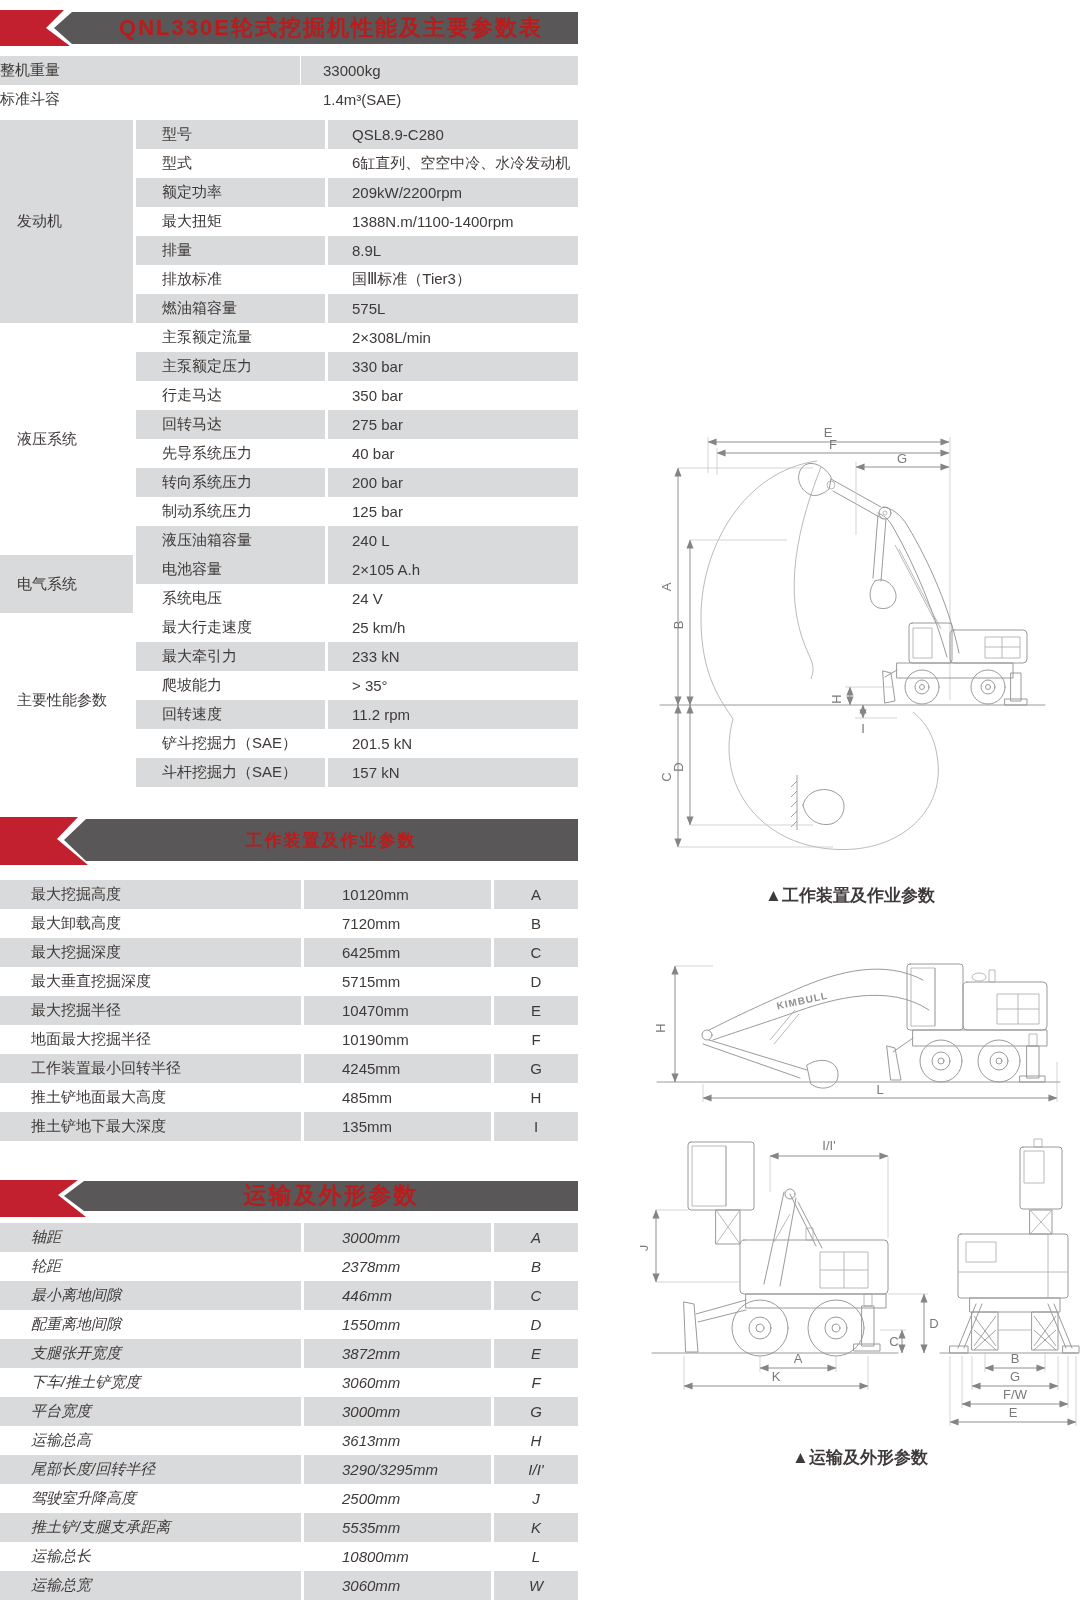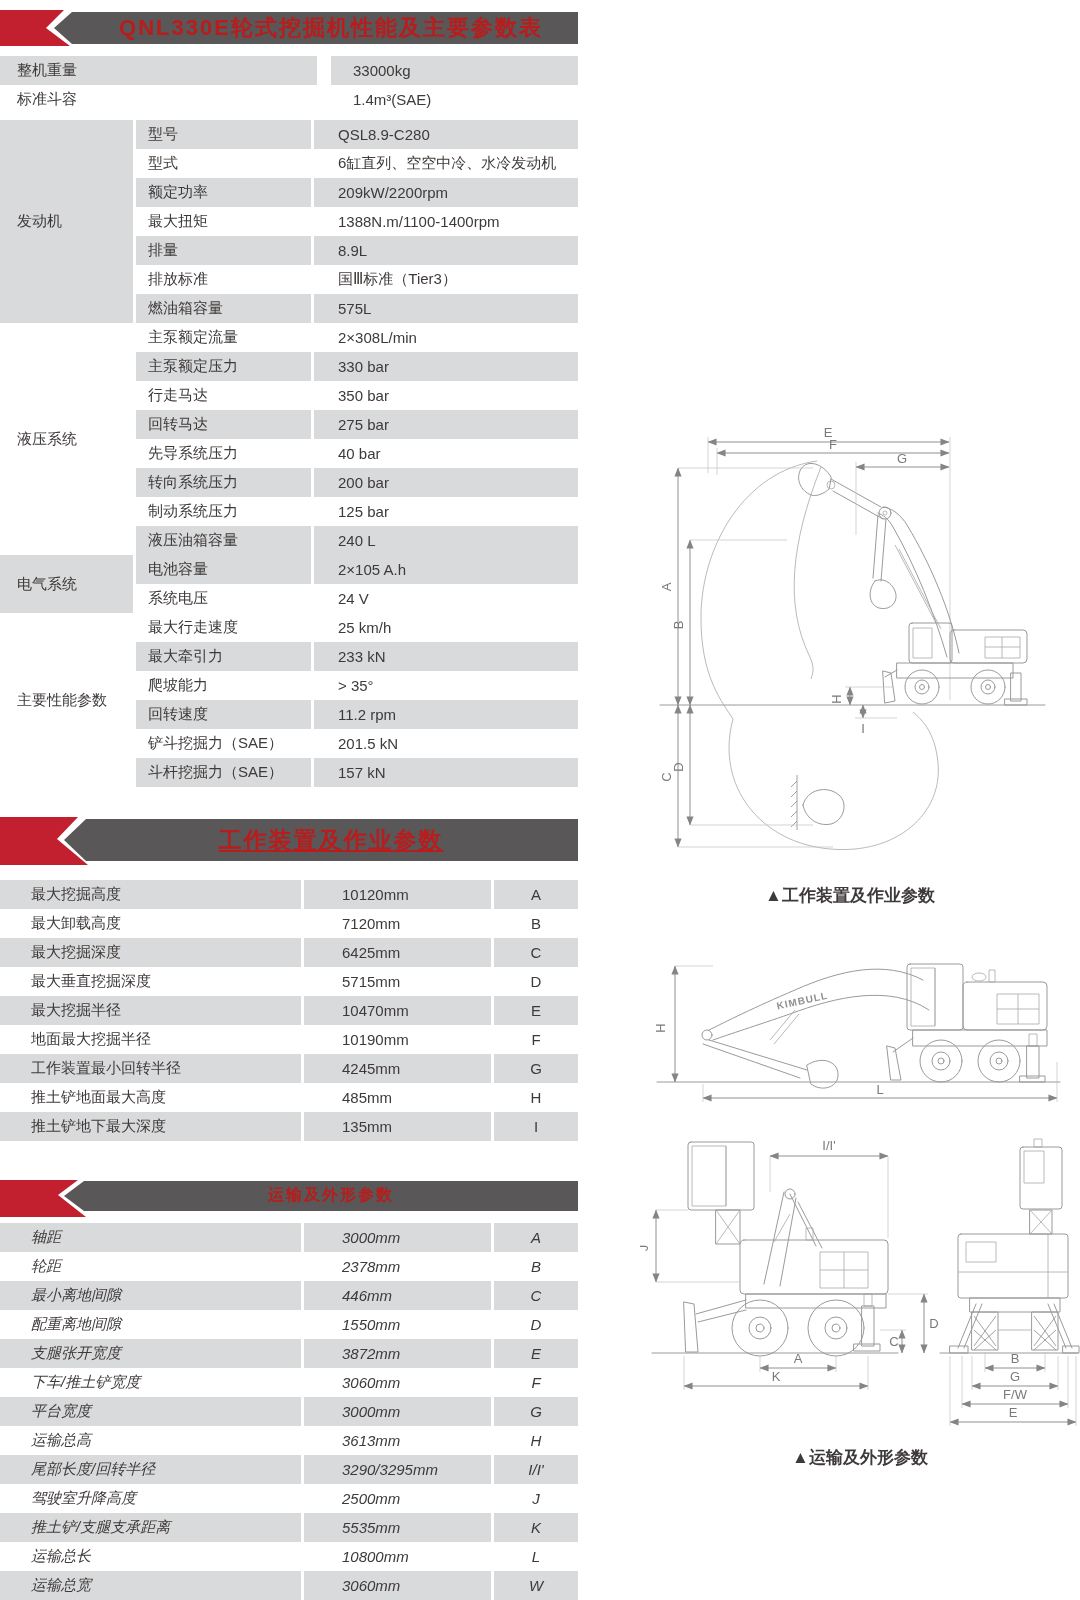--- a/index.html
+++ b/index.html
@@ -8,36 +8,36 @@
 
   
   .band{position:absolute;left:0;width:578px;}
   .band svg{position:absolute;left:0;top:0;width:100%;height:100%;}
   .band .pg{fill:#595757;}
   .band .pr{fill:#c3202f;}
   .band-title{position:absolute;left:84px;right:0;top:0;display:flex;align-items:center;justify-content:center;color:#b91c1c;font-weight:bold;letter-spacing:2px;}
   #band1{top:10px;height:36px;}
   #band1 .band-title{height:36px;font-size:22px;}
   #band2{top:817px;height:48px;}
-  #band2 .band-title{height:46px;font-size:23px;text-decoration:underline;}
+  #band2 .band-title{height:46px;font-size:17px;}
   #band3{top:1180px;height:37px;}
-  #band3 .band-title{height:31px;font-size:16px;}
+  #band3 .band-title{height:31px;font-size:23px;}
 
   
   .tbl{position:absolute;left:0;width:578px;}
   .row{display:flex;height:29px;}
   .cell{display:flex;align-items:center;font-size:15px;background:#fff;}
   .t1s{top:56px;}
-  .lab1{width:300px;padding-left:17px;margin-right:14px;}
+  .lab1{width:300px;margin-right:1px;}
   .val1{flex:1;padding-left:22px;}
   .groups{top:120px;}
   .group{display:flex;}
   .cat{width:116px;padding-left:17px;margin-right:3px;font-size:15px;}
   .grows{flex:1;display:flex;flex-direction:column;}
-  .glab{width:163px;padding-left:12px;margin-right:3px;}
+  .glab{width:163px;padding-left:26px;margin-right:3px;}
   .gval{flex:1;padding-left:24px;}
   .t2{top:880px;}
   .t3{top:1223px;font-style:italic;}
   .lab2{width:270px;padding-left:31px;margin-right:3px;}
   .val2{width:149px;padding-left:38px;margin-right:3px;}
   .key2{width:84px;justify-content:center;}
 
   
   .t1s > div:nth-of-type(odd) .cell{background:#d9dadb;}
   .t2 > div:nth-of-type(odd) .cell{background:#d9dadb;}

